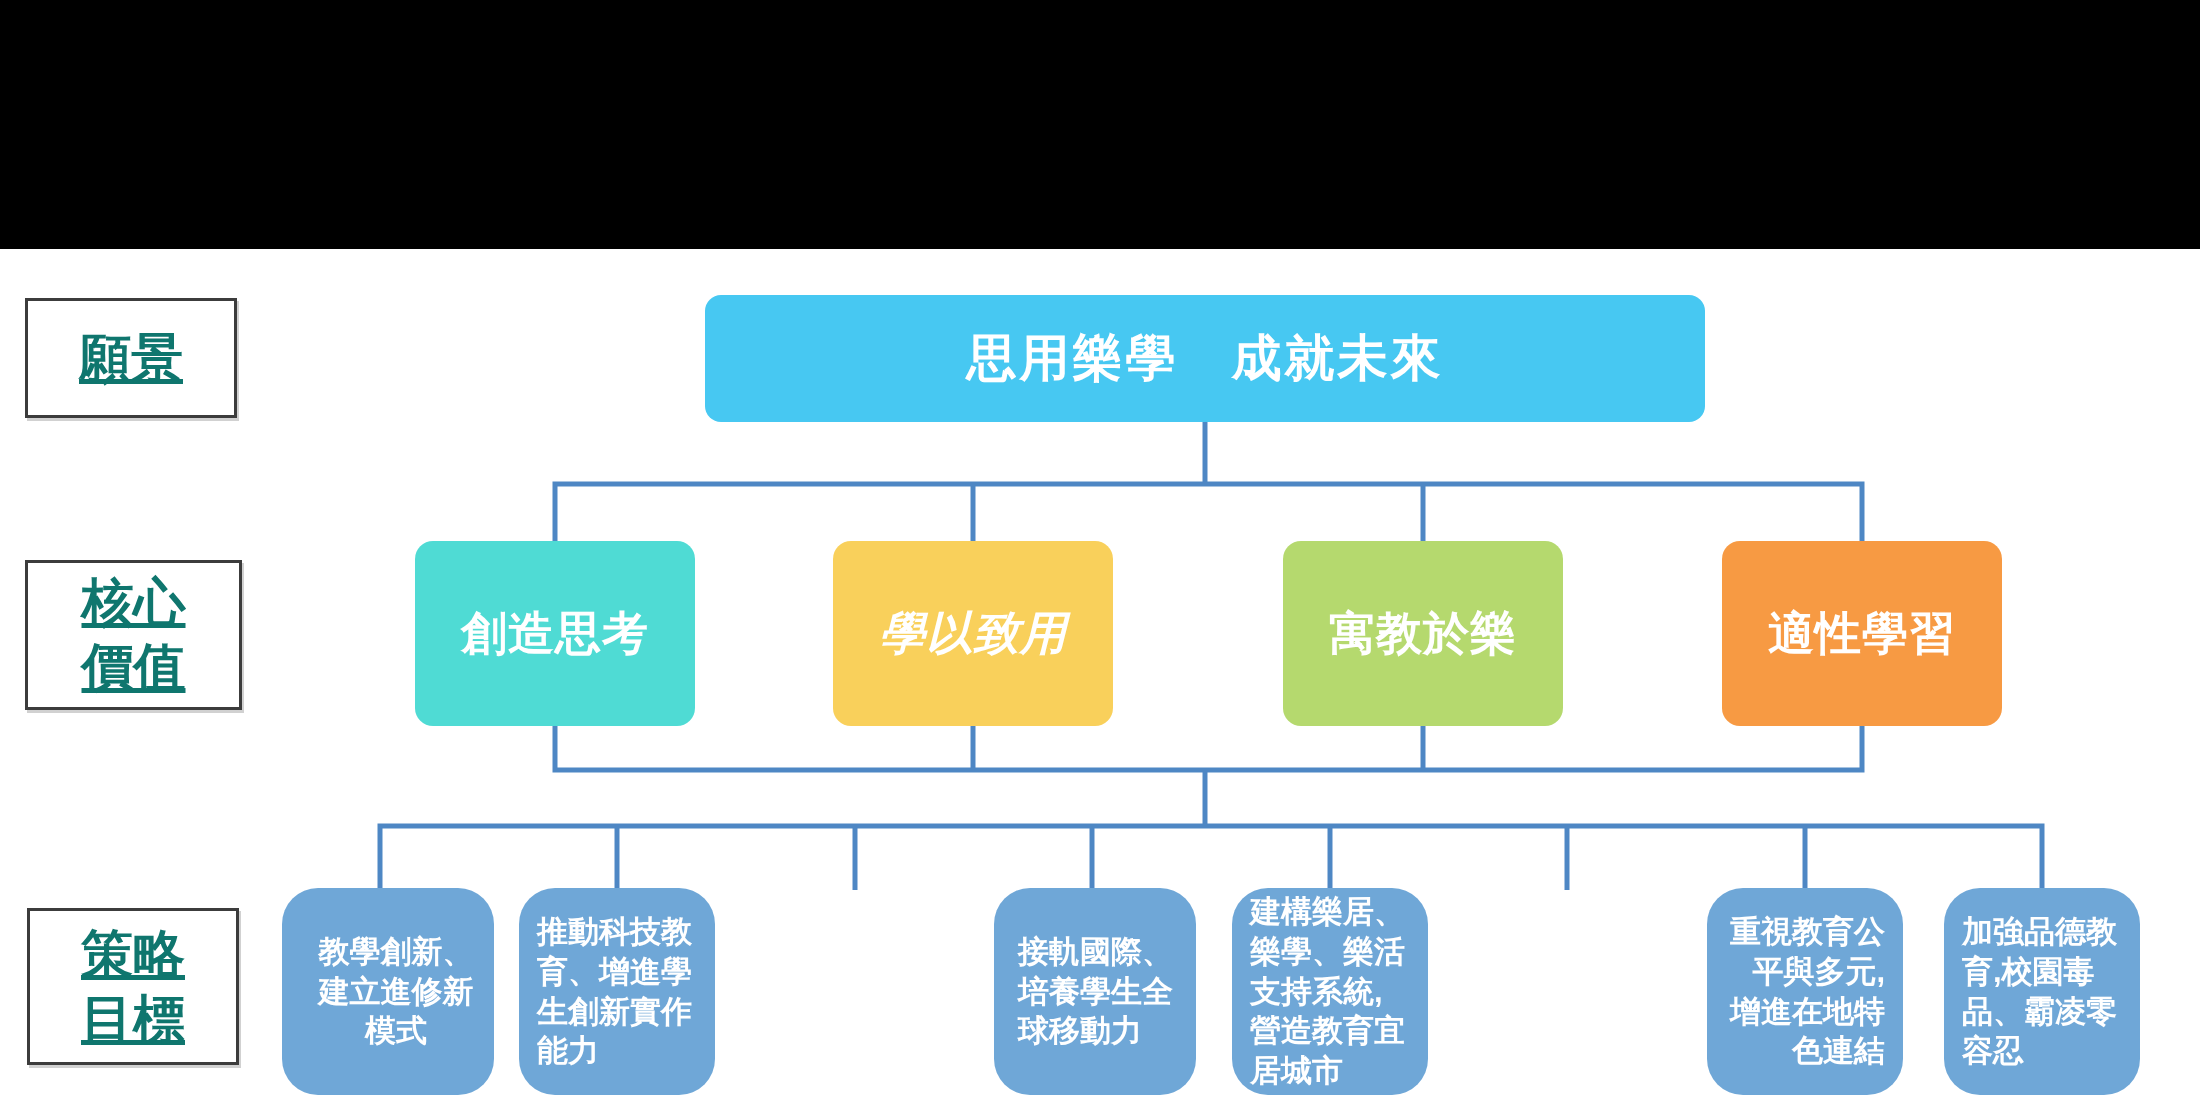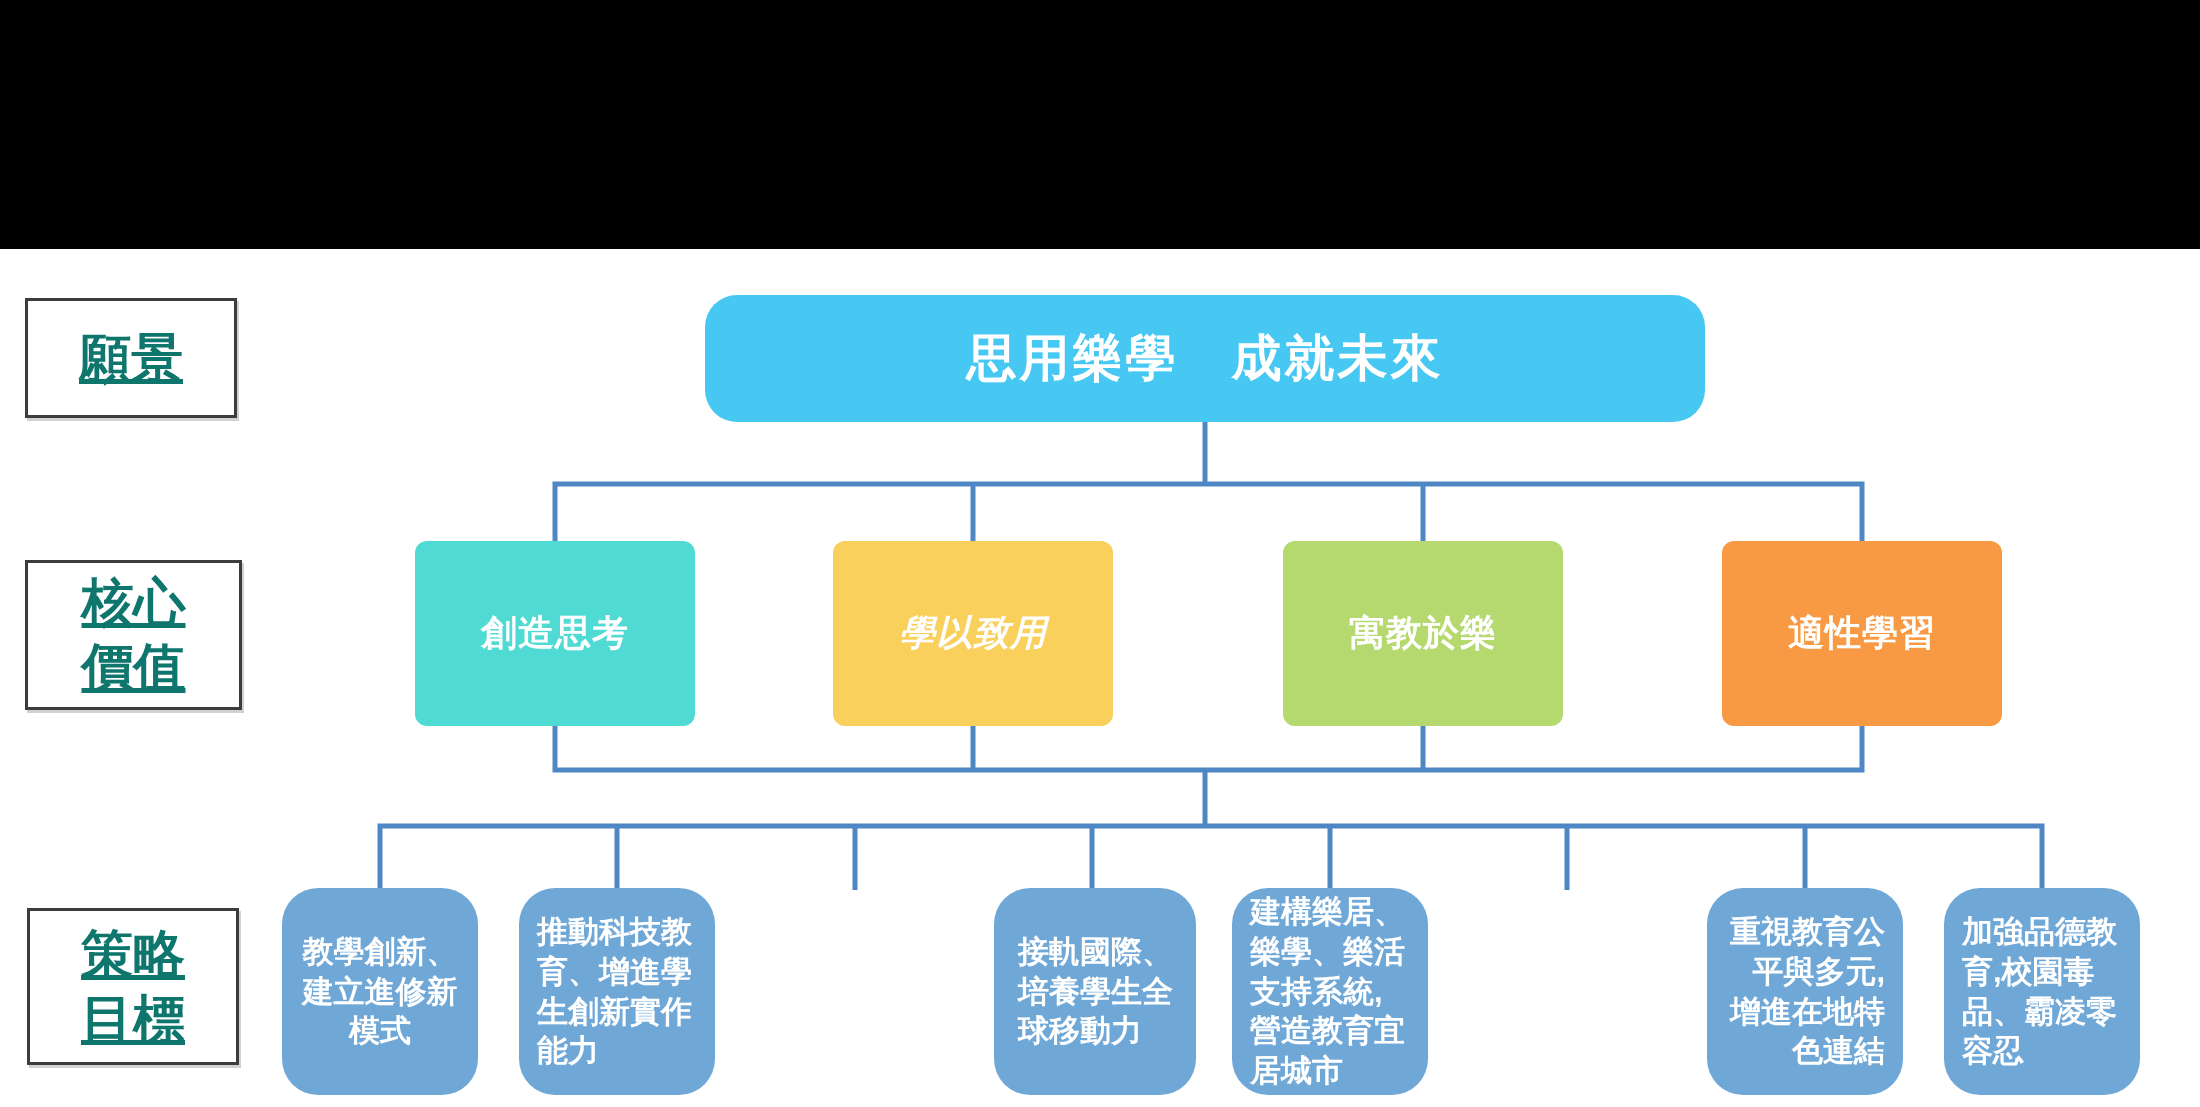--- a/index.html
+++ b/index.html
@@ -54,39 +54,39 @@
   }
   .label-vision   { left: 25px;  top: 298px; width: 206px; height: 114px; font-size: 52px; }
   .label-core     { left: 25px;  top: 560px; width: 211px; height: 144px; font-size: 52px; }
   .label-strategy { left: 27px;  top: 908px; width: 206px; height: 151px; font-size: 52px; }
 
   .vision-box {
     position: absolute;
     left: 705px; top: 295px;
     width: 1000px; height: 127px;
     background: #47C8F2;
-    border-radius: 32px;
+    border-radius: 16px;
     display: flex;
     align-items: center;
     justify-content: center;
     color: #ffffff;
     font-size: 50px;
     font-weight: bold;
     letter-spacing: 3px;
   }
   .core-box {
     position: absolute;
     top: 541px;
     width: 280px; height: 185px;
-    border-radius: 12px;
+    border-radius: 18px;
     display: flex;
     align-items: center;
     justify-content: center;
     color: #ffffff;
-    font-size: 36px;
+    font-size: 46px;
     font-weight: bold;
     letter-spacing: 1px;
   }
   .core-0 { left: 415px;  }
   .core-1 { left: 833px;  }
   .core-2 { left: 1283px; }
   .core-3 { left: 1722px; }
 
   .strategy-box {
     position: absolute;
@@ -100,21 +100,21 @@
     color: #ffffff;
     font-size: 31px;
     font-weight: bold;
     line-height: 1.29;
   }
   .strategy-box .strategy-text {
     white-space: pre-line;
     text-align: left;
     width: 160px;
   }
-  .s-0 { left: 282px;  }
+  .s-0 { left: 282px; padding-left: 16px;  }
   .s-1 { left: 519px;  }
   .s-2 { left: 757px;  }
   .s-3 { left: 994px;  }
   .s-4 { left: 1232px; }
   .s-5 { left: 1469px; }
   .s-6 { left: 1707px; }
   .s-7 { left: 1944px; }
 </style>
 </head>
 <body>

